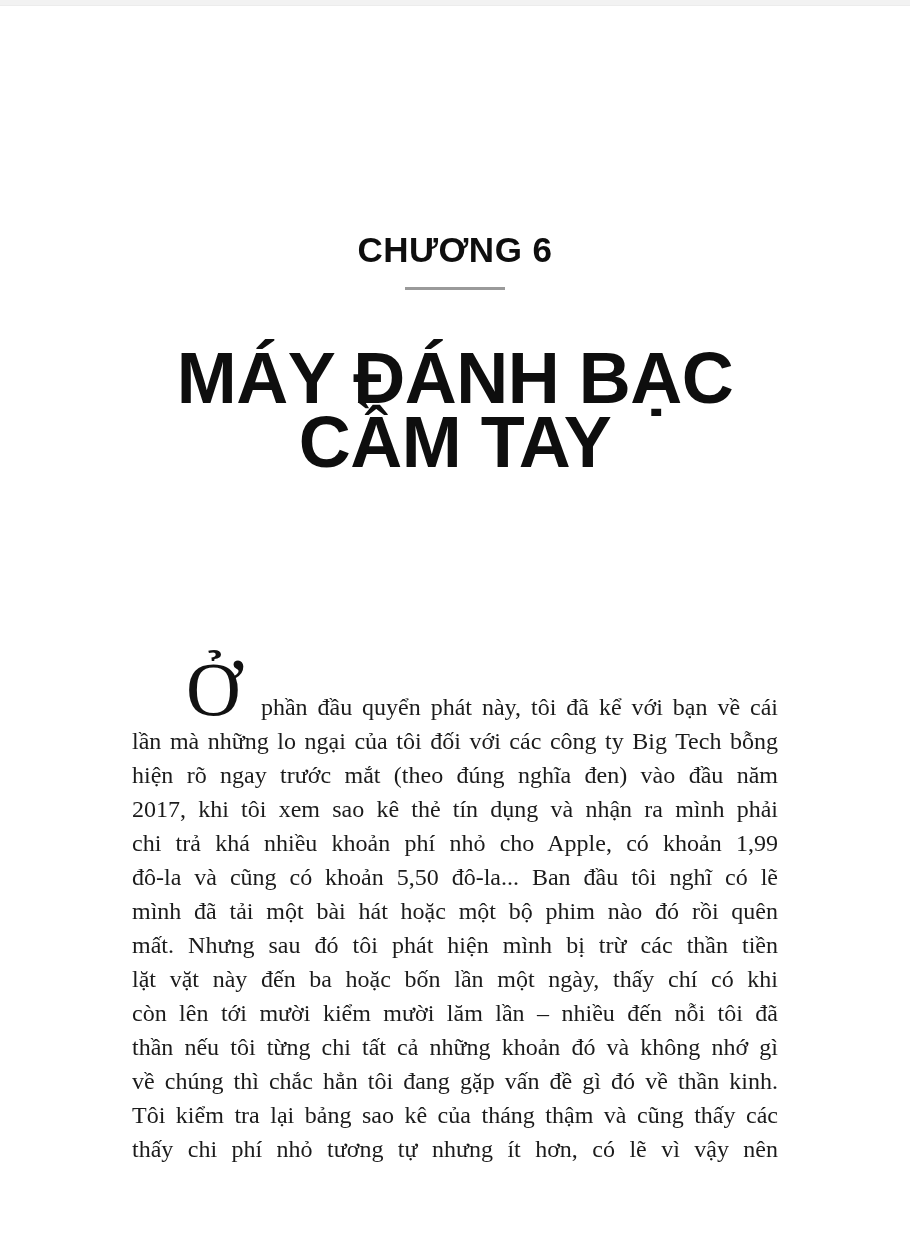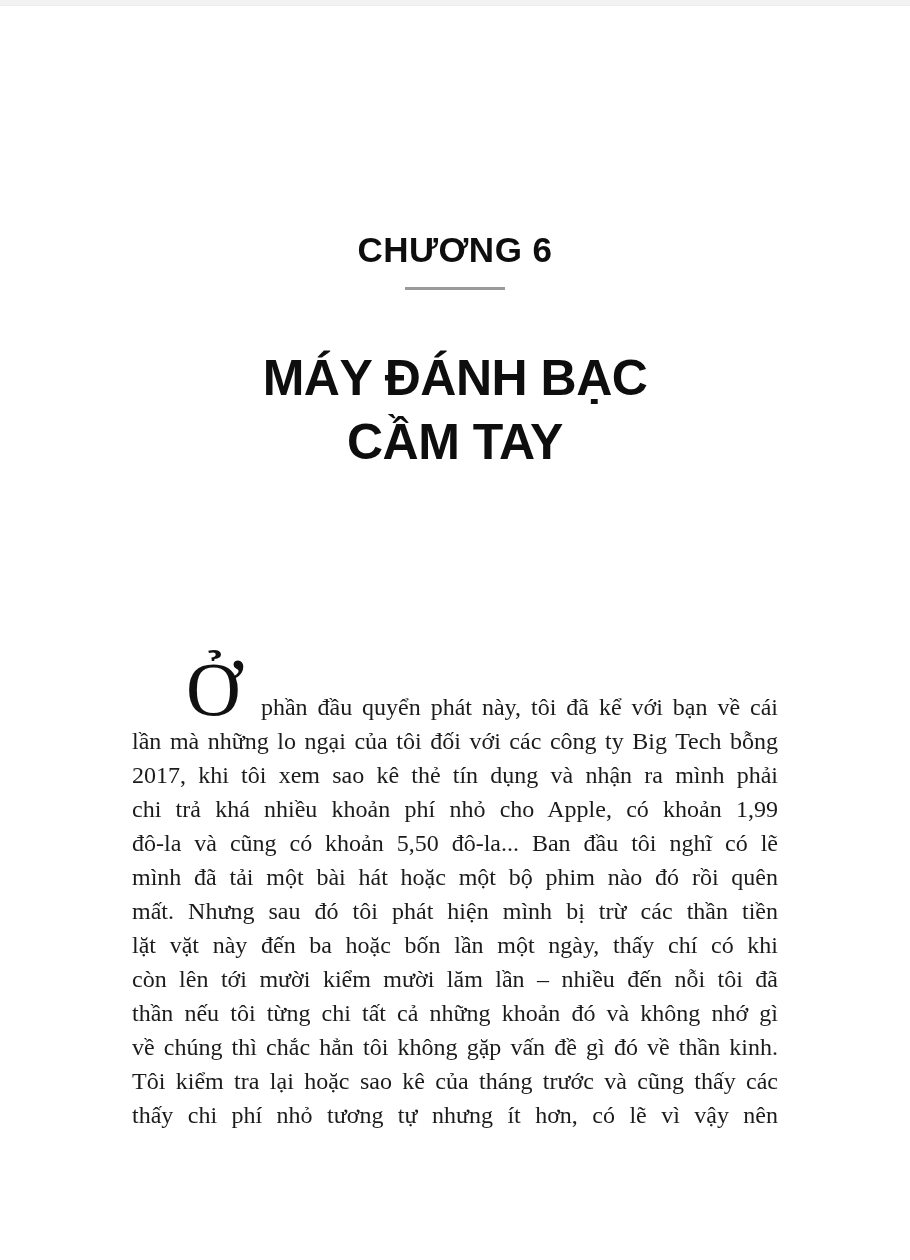--- a/index.html
+++ b/index.html
@@ -33,21 +33,21 @@
     width: 100px;
     height: 3px;
     background: #9a9a9a;
     margin: 19px auto 0 auto;
   }
   .chapter-title {
     margin-top: 56px;
     text-align: center;
     font-family: "Liberation Sans", "DejaVu Sans", sans-serif;
     font-weight: 700;
-    font-size: 50px;
+    font-size: 72px;
     line-height: 64px;
     color: #0e0e0e;
     letter-spacing: -0.5px;
   }
   .body-paragraph {
     width: 646px;
     margin: 198px auto 0 auto;
     font-size: 24px;
     line-height: 34px;
   }
@@ -77,24 +77,25 @@
 <div class="chapter-divider"></div>
 
 <h1 class="chapter-title" style="margin-bottom:0;">
   <div>MÁY ĐÁNH BẠC</div>
   <div>CẦM TAY</div>
 </h1>
 
 <div class="body-paragraph">
   <div class="paragraph-line first"><span class="drop-cap">Ở</span><span>phần đầu quyển phát này, tôi đã kể với bạn về cái</span></div>
   <div class="paragraph-line">lần mà những lo ngại của tôi đối với các công ty Big Tech bỗng</div>
+  <div class="paragraph-line">hiện rõ ngay trước mắt (theo đúng nghĩa đen) vào đầu năm</div>
   <div class="paragraph-line">2017, khi tôi xem sao kê thẻ tín dụng và nhận ra mình phải</div>
   <div class="paragraph-line">chi trả khá nhiều khoản phí nhỏ cho Apple, có khoản 1,99</div>
   <div class="paragraph-line">đô-la và cũng có khoản 5,50 đô-la... Ban đầu tôi nghĩ có lẽ</div>
   <div class="paragraph-line">mình đã tải một bài hát hoặc một bộ phim nào đó rồi quên</div>
   <div class="paragraph-line">mất. Nhưng sau đó tôi phát hiện mình bị trừ các thần tiền</div>
   <div class="paragraph-line">lặt vặt này đến ba hoặc bốn lần một ngày, thấy chí có khi</div>
   <div class="paragraph-line">còn lên tới mười kiểm mười lăm lần – nhiều đến nỗi tôi đã</div>
   <div class="paragraph-line">thần nếu tôi từng chi tất cả những khoản đó và không nhớ gì</div>
-  <div class="paragraph-line">về chúng thì chắc hẳn tôi không gặp vấn đề gì đó về thần kinh.</div>
-  <div class="paragraph-line">Tôi kiểm tra lại hoặc sao kê của tháng trước và cũng thấy các</div>
+  <div class="paragraph-line">về chúng thì chắc hẳn tôi đang gặp vấn đề gì đó về thần kinh.</div>
+  <div class="paragraph-line">Tôi kiểm tra lại bảng sao kê của tháng thậm và cũng thấy các</div>
   <div class="paragraph-line">thấy chi phí nhỏ tương tự nhưng ít hơn, có lẽ vì vậy nên</div>
 </div>
 
 </body></html>

